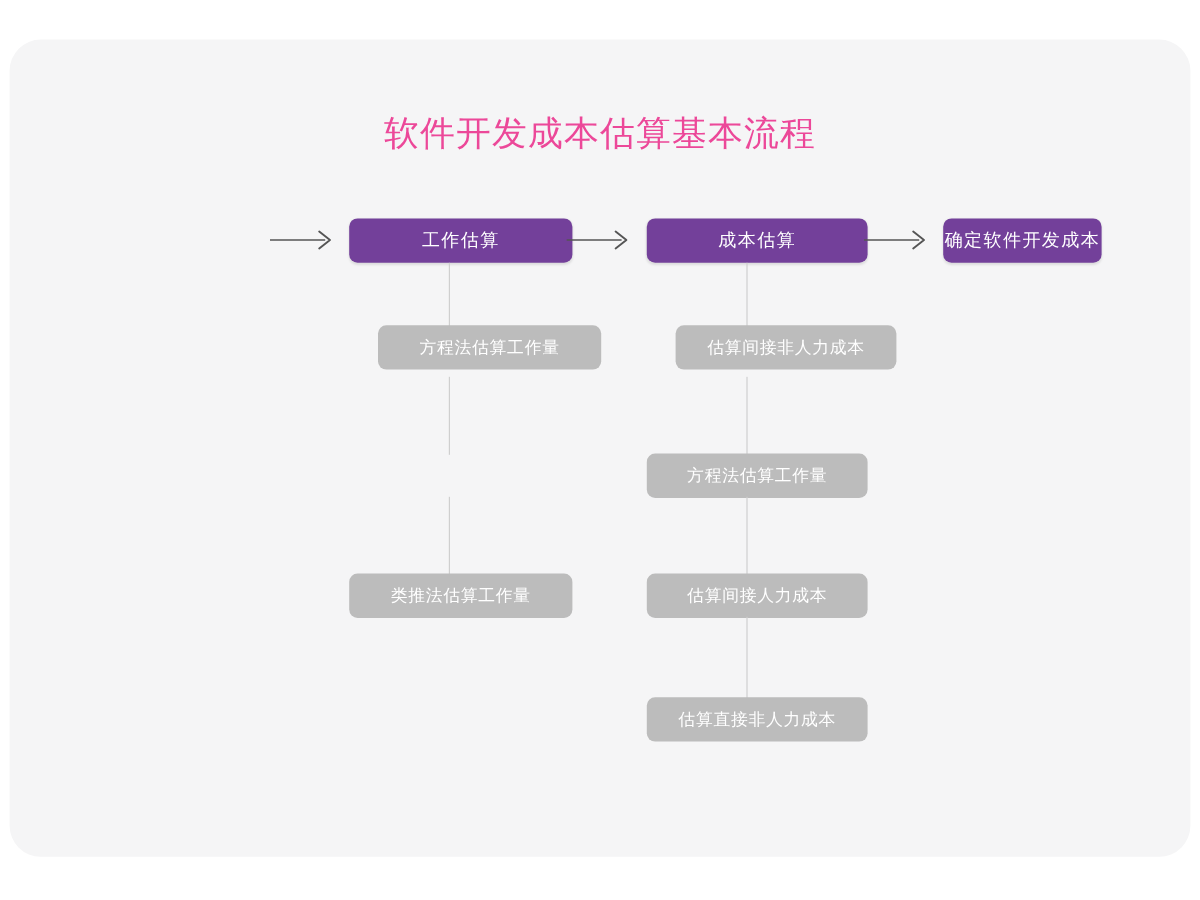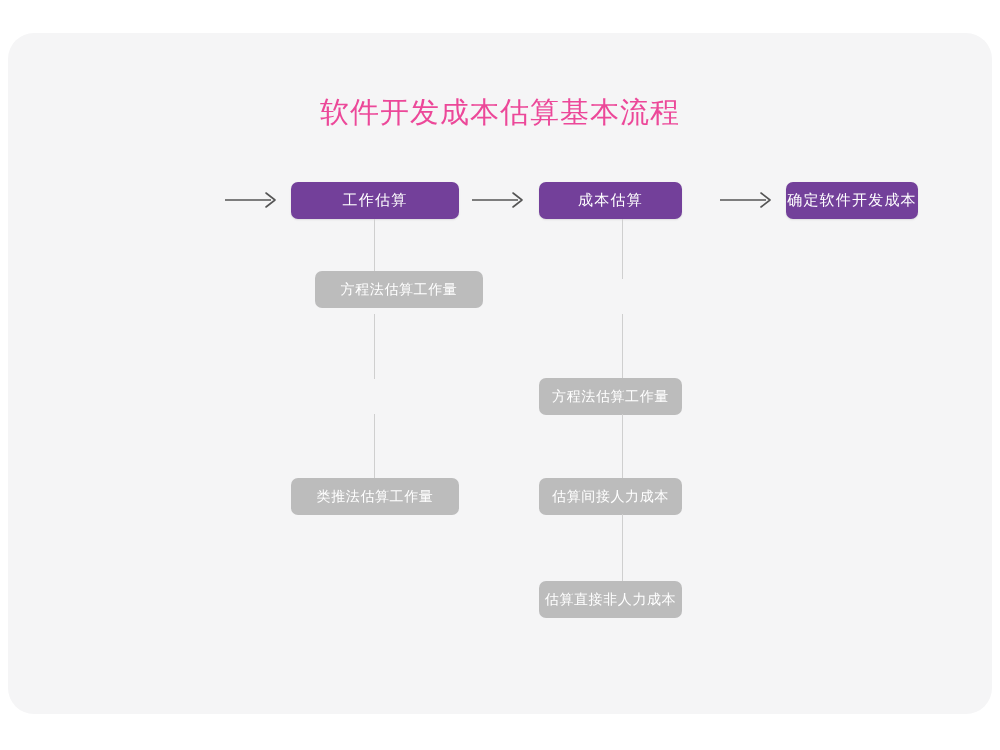--- a/index.html
+++ b/index.html
@@ -79,22 +79,22 @@
   }
 
   .arrow {
     position: absolute;
     height: 22px;
   }
   .arrow svg { display: block; }
 
   
   .col-1 { left: 44px;  width: 168px; }
-  .col-2 { left: 291px; width: 168px; }
-  .col-3 { left: 539px; width: 143px; }
+  .col-2 { left: 291px; width: 186px; }
+  .col-3 { left: 539px; width: 184px; }
   .col-4 { left: 786px; width: 132px; }
 
   .row-top { top: 182px; height: 37px; }
   .row-s1  { top: 271px; height: 37px; margin-left: 24px; }
   .row-s2  { top: 378px; height: 37px; }
   .row-s3  { top: 478px; height: 37px; text-align: center; }
   .row-s4  { top: 581px; height: 37px; }
 
   .arrow-1 { left: 225px; top: 189px; width: 55px; }
   .arrow-2 { left: 472px; top: 189px; width: 55px; }
@@ -159,20 +159,23 @@
   </div>
 
   <div class="connector conn-b-2"></div>
 
   <div class="connector conn-b-3"></div>
   <div class="node node-secondary col-2 row-s3">
     <span>类推法估算工作量</span>
   </div>
 
   <div class="connector conn-c-1"></div>
+  <div class="node node-secondary col-3 row-s1">
+    <span>估算间接非人力成本</span>
+  </div>
 
   <div class="connector conn-c-2"></div>
   <div class="node node-secondary col-3 row-s2">
     <span>方程法估算工作量</span>
   </div>
 
   <div class="connector conn-c-3"></div>
   <div class="node node-secondary col-3 row-s3">
     <span>估算间接人力成本</span>
   </div>

